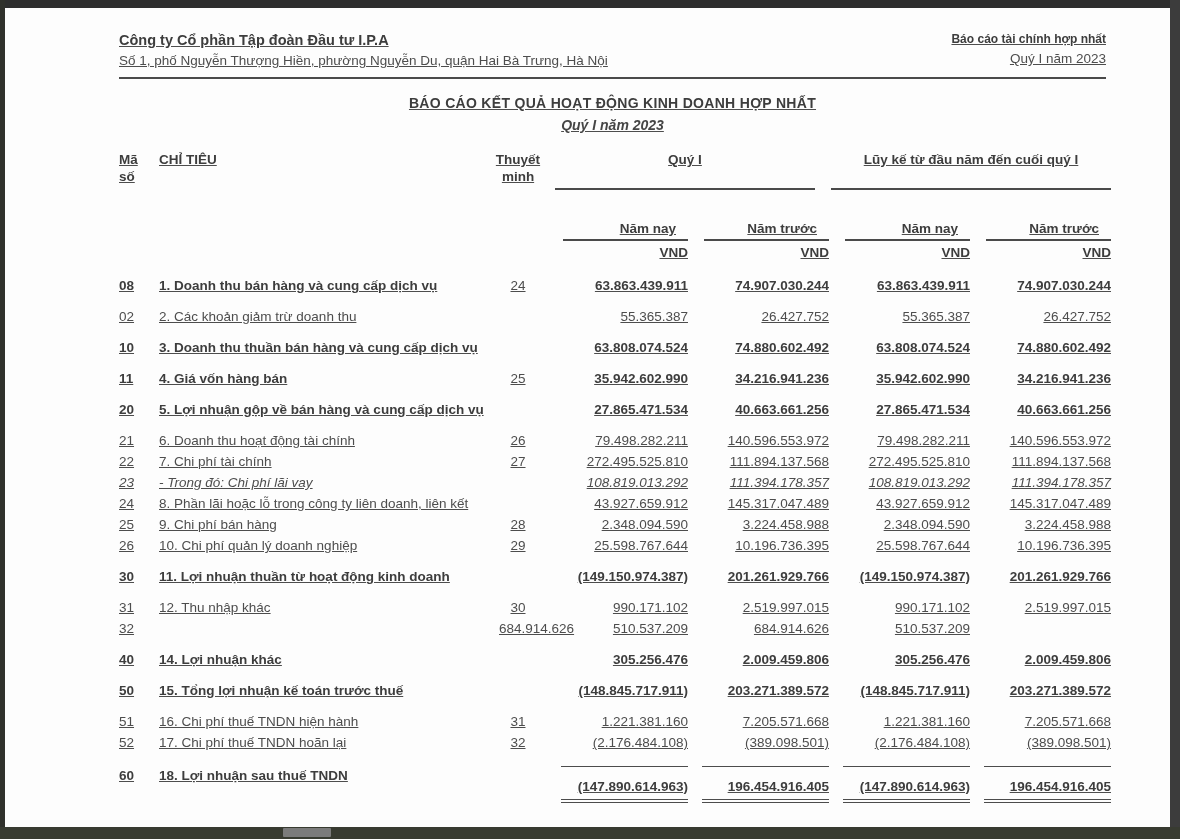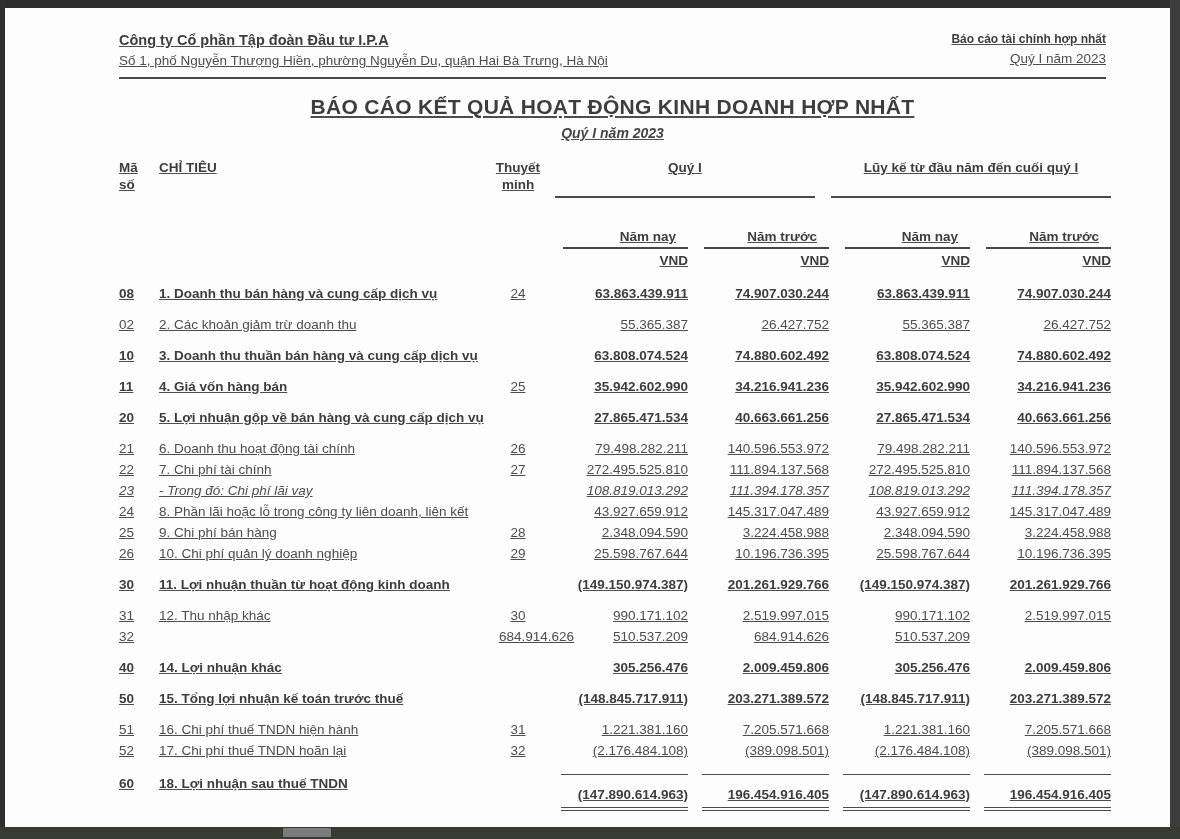--- a/index.html
+++ b/index.html
@@ -20,21 +20,21 @@
   .bold { font-weight:bold; color:#3d3d3d; }
   .doc-header { display:flex; justify-content:space-between; align-items:flex-start; }
   .company-name { font-size:14.5px; }
   .company-address { font-size:13.5px; margin-top:5px; }
   .dh-right { text-align:right; font-size:13.5px; }
   .dh-right .bold { font-size:12px; }
   .dh-right div + div { margin-top:5px; }
 
   .header-rule { border-top:2px solid #4a4a4a; margin-top:9px; }
 
-  .title { text-align:center; font-size:21px; font-weight:bold; color:#3d3d3d;
+  .title { text-align:center; font-size:14px; font-weight:bold; color:#3d3d3d;
            letter-spacing:.3px; margin-top:16px; }
   .subtitle { text-align:center; font-size:14px; font-style:italic; font-weight:600;
               color:#454545; margin-top:6px; }
 
   .table { margin-top:18px; font-size:13.5px; }
   .grid { display:grid; grid-template-columns:40px 330px 58px 141px 141px 141px 141px; }
   .cell { min-height:1px; }
   .num  { text-align:right; }
   .ctr  { text-align:center; }
 

